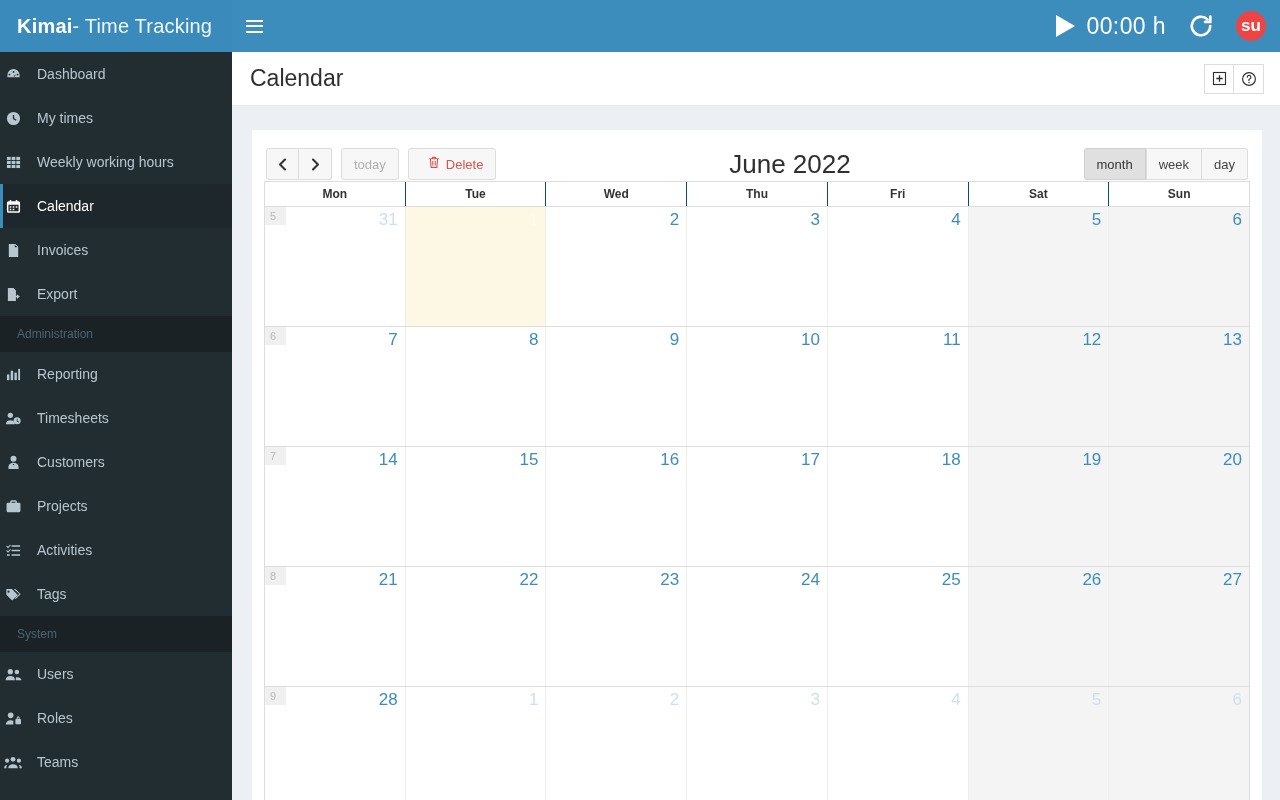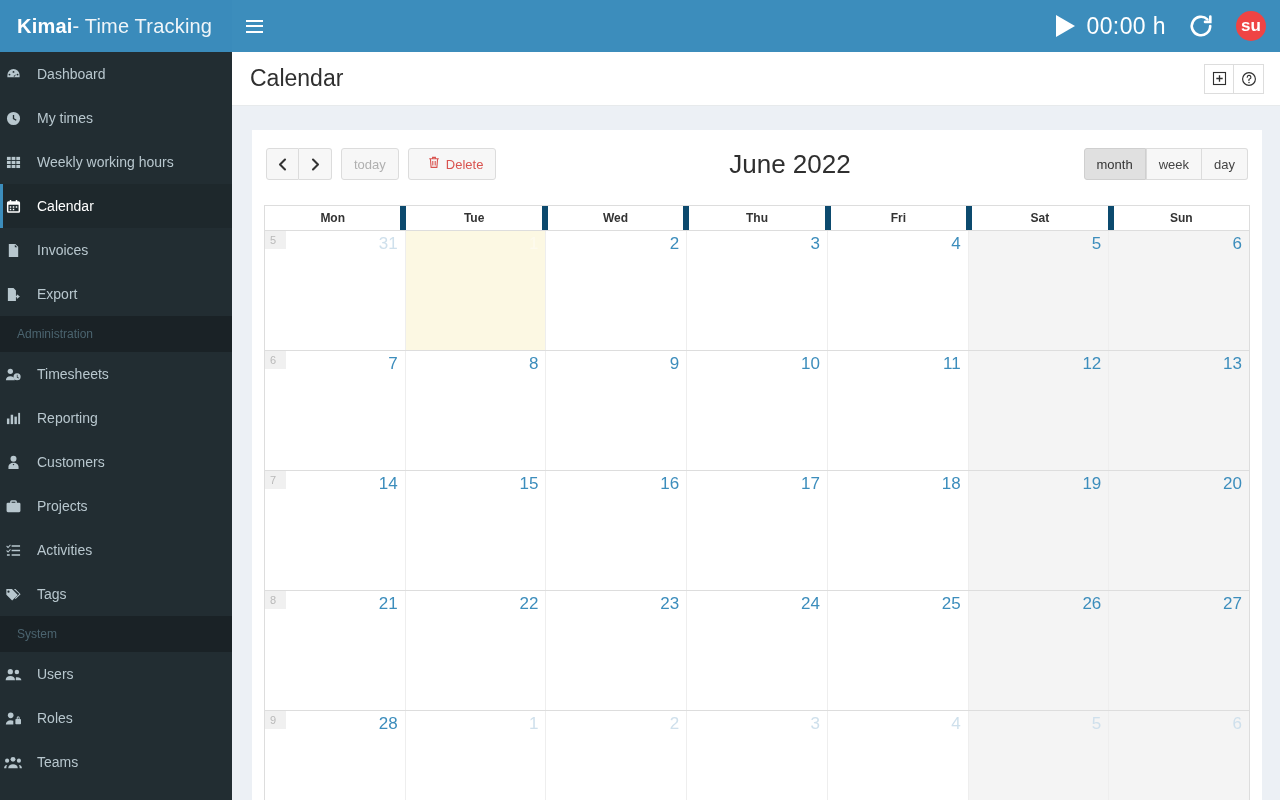--- a/index.html
+++ b/index.html
@@ -95,21 +95,21 @@
     display: flex; align-items: center; justify-content: center; cursor: pointer;
   }
   .head-btn + .head-btn { border-left: none; }
 
   .page-body { padding: 24px 18px 0 20px; flex: 1; min-height: 0; }
   .card { background: #fff; height: 100%; padding: 17px 12px 0 12px; }
 
   
   .cal-toolbar {
     display: flex; align-items: center; justify-content: space-between;
-    height: 34px; margin-bottom: 24px; padding: 0 2px;
+    height: 34px; padding: 0 2px;
   }
   .tb-left { display: flex; align-items: center; gap: 9px; }
   .btn {
     height: 32px; border: 1px solid #dcdcdc; background: #f7f7f7;
     color: #444; font-size: 13px; font-family: "Liberation Sans", sans-serif;
     padding: 0 12px; border-radius: 3px; cursor: pointer;
     display: flex; align-items: center; gap: 6px;
   }
   .btn-group { display: flex; border-radius: 14px; }
   .btn-group .btn { border-radius: 0; }
@@ -119,21 +119,21 @@
   .btn.today { color: #b0b0b0; background: #f7f7f7; cursor: default; }
   .btn.delete { color: #d9534f; padding-left: 19px; }
   .btn.active { background: #e0e0e0; border-color: #cfcfcf; color: #333; }
   .cal-title { font-size: 26px; color: #2f2f2f; font-weight: normal; }
 
   
   .cal { border: 1px solid #ddd; border-bottom: none; }
   .cal-head { display: flex; background: #fff; }
   .cal-head .dh {
     flex: 1; text-align: center; font-size: 12px; font-weight: bold;
-    color: #333; padding: 5px 0; border-right: 6px solid #0c4a6e;
+    color: #333; padding: 5px 0; border-right: 1px solid #0c4a6e;
     background: #fff;
   }
   .cal-head .dh:last-child { border-right: none; }
   .cal-row { display: flex; height: 120px; border-top: 1px solid #ddd; position: relative; }
   .cal-row:first-of-type { border-top: 1px solid #ddd; }
   .cell {
     flex: 1; border-right: 1px solid #eee; position: relative; background: #fff;
     cursor: pointer;
   }
   .cell:last-child { border-right: none; }
@@ -246,40 +246,40 @@
               <path d="M2 1h6l2.6 2.6V15H2zm9.6 6.6 3.2 2.6-3.2 2.6v-1.8H8.6V9.4h3z"></path>
             </svg>
         </span>
         <span>Export</span>
       </div>
 
       <div class="side-header">Administration</div>
 
       <div class="side-item">
         <span class="side-icon">
+          <svg width="15" height="15" viewBox="0 0 16 16" fill="#b8c7ce">
+              <rect x="1" y="8" width="2.6" height="6"></rect>
+              <rect x="5" y="4" width="2.6" height="10"></rect>
+              <rect x="9" y="6" width="2.6" height="8"></rect>
+              <rect x="13" y="2" width="2" height="12"></rect>
+            </svg>
+        </span>
+        <span>Reporting</span>
+      </div>
+
+      <div class="side-item">
+        <span class="side-icon">
           <svg width="16" height="15" viewBox="0 0 18 16" fill="#b8c7ce">
               <circle cx="6" cy="4.4" r="3"></circle>
               <path d="M1 14.4c0-2.7 2.2-4.4 5-4.4s5 1.7 5 4.4z"></path>
               <circle cx="13.6" cy="10.6" r="4" fill="#b8c7ce"></circle>
               <path d="M13.3 8.3h.8v2.4l1.6 1-.5.8-1.9-1.2z" fill="#222d32"></path>
             </svg>
         </span>
         <span>Timesheets</span>
-      </div>
-
-      <div class="side-item">
-        <span class="side-icon">
-          <svg width="15" height="15" viewBox="0 0 16 16" fill="#b8c7ce">
-              <rect x="1" y="8" width="2.6" height="6"></rect>
-              <rect x="5" y="4" width="2.6" height="10"></rect>
-              <rect x="9" y="6" width="2.6" height="8"></rect>
-              <rect x="13" y="2" width="2" height="12"></rect>
-            </svg>
-        </span>
-        <span>Reporting</span>
       </div>
 
       <div class="side-item">
         <span class="side-icon">
           <svg width="15" height="15" viewBox="0 0 16 16" fill="#b8c7ce">
               <circle cx="8" cy="4" r="3.2"></circle>
               <path d="M8 8.2c-3 0-5.4 1.9-5.4 4.4V15h10.8v-2.4c0-2.5-2.4-4.4-5.4-4.4zm-.9 1.4h1.8l-.9 1.5z"></path>
             </svg>
         </span>
         <span>Customers</span>

